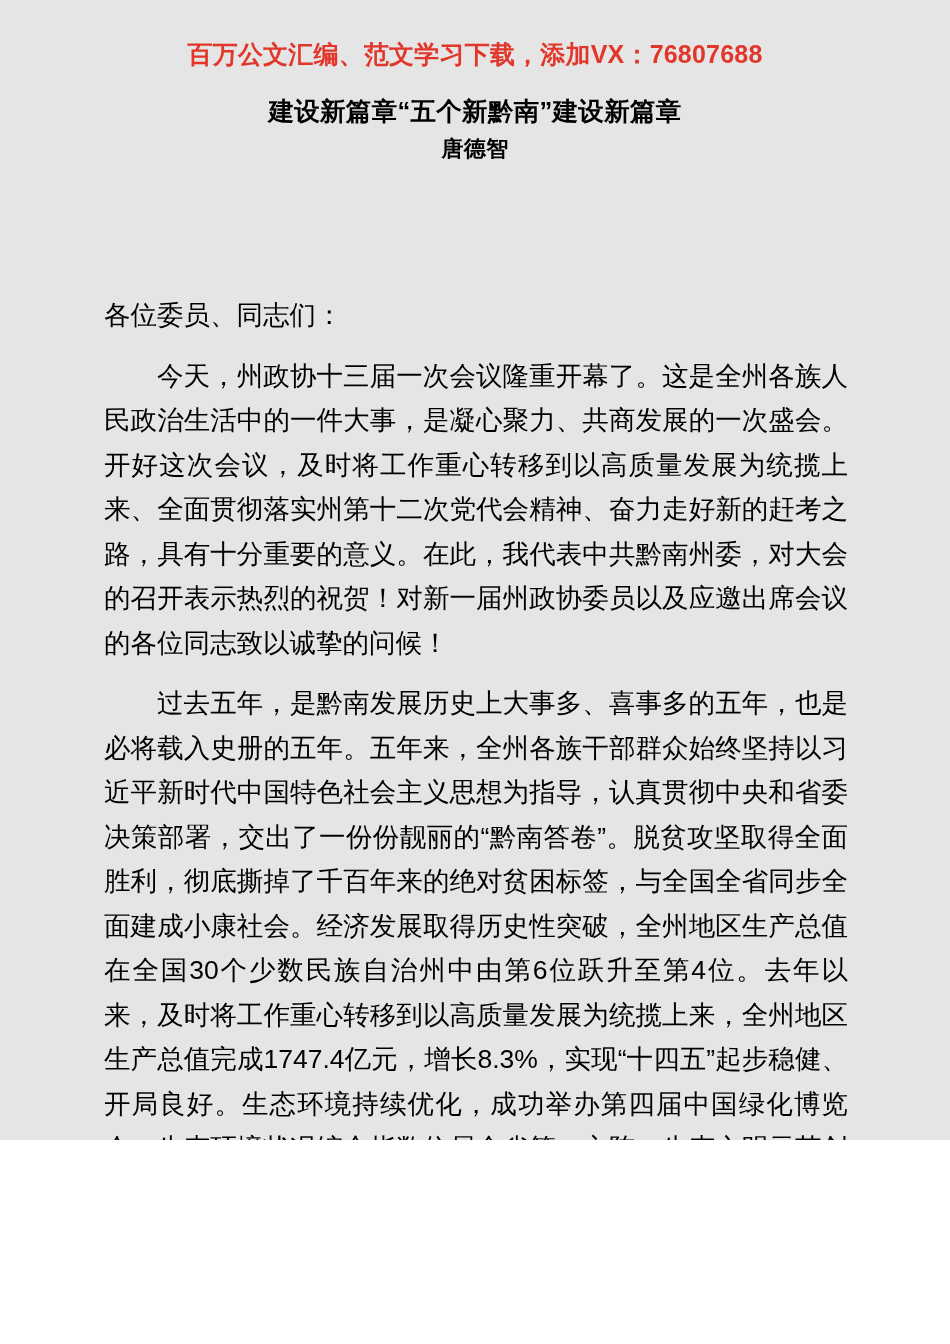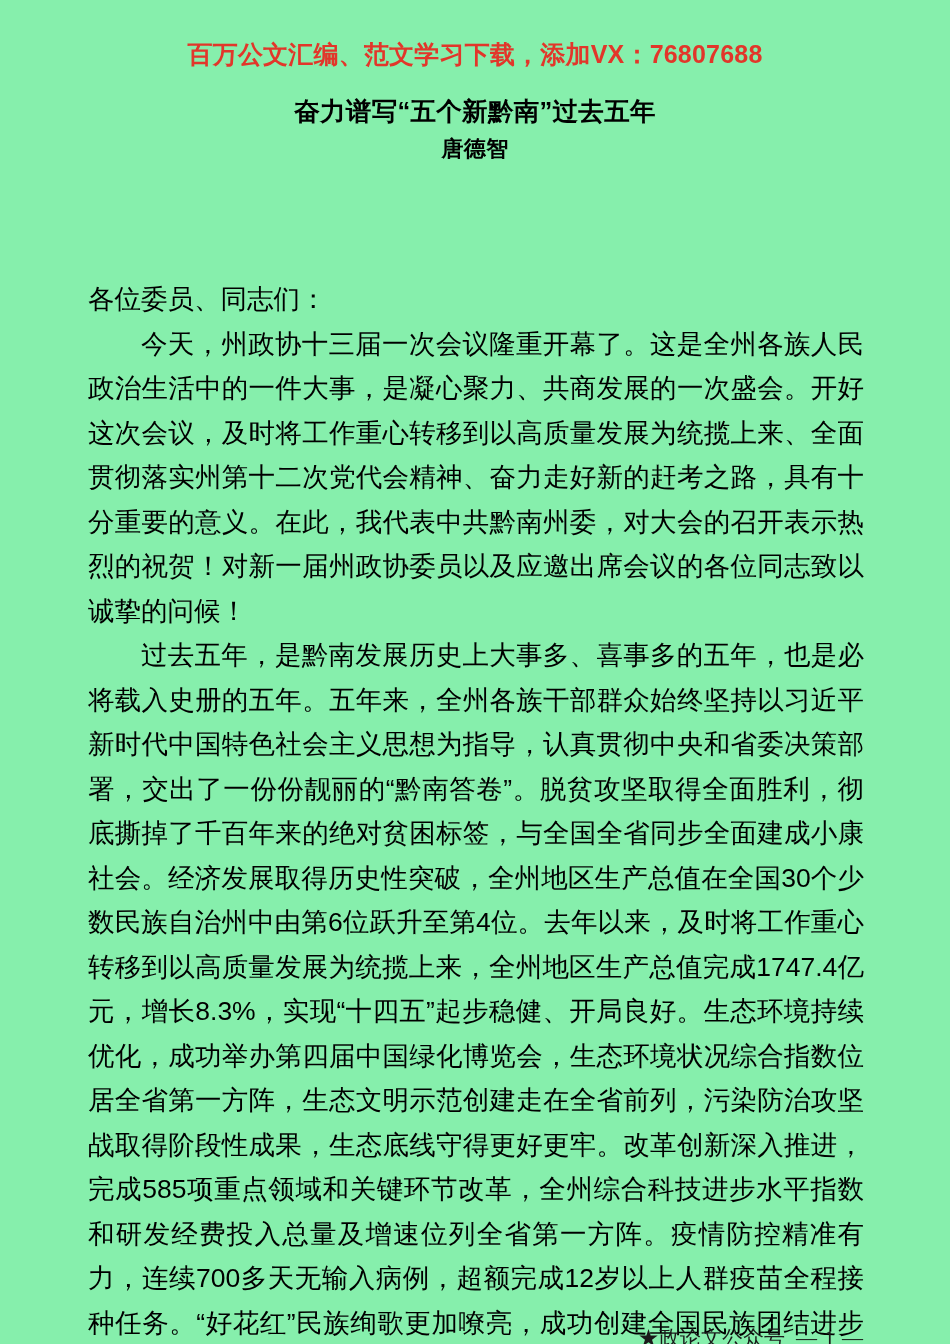--- a/index.html
+++ b/index.html
@@ -6,22 +6,22 @@
     margin: 0;
     padding: 0;
     background: #ffffff;
   }
   body {
     font-family: "Liberation Sans", "DejaVu Sans", sans-serif;
   }
   #page {
     position: relative;
     width: 950px;
-    height: 1344px;
-    background: #86efac;
+    height: 1140px;
+    background: #e5e5e5;
     overflow: hidden;
     box-sizing: border-box;
   }
 
   
   #promo-banner {
     position: absolute;
     left: 0;
     top: 38px;
     width: 950px;
@@ -70,21 +70,21 @@
     top: 277px;
     width: 776px;
     color: #000000;
     font-size: 26.5px;
     line-height: 44.5px;
     text-align: justify;
     text-justify: inter-character;
     letter-spacing: 0px;
   }
   #body-copy p {
-    margin: 0;
+    margin: 16px;
     text-align: justify;
     text-justify: inter-character;
     text-align-last: left;
   }
   #body-copy p.indent {
     text-indent: 53px;
   }
 
   
   #footer {
@@ -118,21 +118,21 @@
   }
 </style>
 </head>
 <body>
 
 <div id="page">
 
   <div id="promo-banner">百万公文汇编、范文学习下载，添加VX：76807688</div>
 
   <div id="title-block">
-    <div class="title-line">奋力谱写“五个新黔南”过去五年</div>
+    <div class="title-line">建设新篇章“五个新黔南”建设新篇章</div>
     <div class="title-author">唐德智</div>
   </div>
 
   <div id="body-copy">
     <p>各位委员、同志们：</p>
     <p class="indent">今天，州政协十三届一次会议隆重开幕了。这是全州各族人民政治生活中的一件大事，是凝心聚力、共商发展的一次盛会。开好这次会议，及时将工作重心转移到以高质量发展为统揽上来、全面贯彻落实州第十二次党代会精神、奋力走好新的赶考之路，具有十分重要的意义。在此，我代表中共黔南州委，对大会的召开表示热烈的祝贺！对新一届州政协委员以及应邀出席会议的各位同志致以诚挚的问候！</p>
     <p class="indent">过去五年，是黔南发展历史上大事多、喜事多的五年，也是必将载入史册的五年。五年来，全州各族干部群众始终坚持以习近平新时代中国特色社会主义思想为指导，认真贯彻中央和省委决策部署，交出了一份份靓丽的“黔南答卷”。脱贫攻坚取得全面胜利，彻底撕掉了千百年来的绝对贫困标签，与全国全省同步全面建成小康社会。经济发展取得历史性突破，全州地区生产总值在全国30个少数民族自治州中由第6位跃升至第4位。去年以来，及时将工作重心转移到以高质量发展为统揽上来，全州地区生产总值完成1747.4亿元，增长8.3%，实现“十四五”起步稳健、开局良好。生态环境持续优化，成功举办第四届中国绿化博览会，生态环境状况综合指数位居全省第一方阵，生态文明示范创建走在全省前列，污染防治攻坚战取得阶段性成果，生态底线守得更好更牢。改革创新深入推进，完成585项重点领域和关键环节改革，全州综合科技进步水平指数和研发经费投入总量及增速位列全省第一方阵。疫情防控精准有力，连续700多天无输入病例，超额完成12岁以上人群疫苗全程接种任务。“好花红”民族绚歌更加嘹亮，成功创建全国民族团结进步示范州，民族团结和睦指数和进步指数均达100%，各民族一心向党的信念更加坚定。民生福祉大幅改善，教育、医疗、养老等民生领域短板加快补齐，基层治理效能不断提升，人民群众的获得感成色更足、幸福感更可持续、安全感更有保障。政治生态持续向上向好，全面压实从严治党主体责任，党的组织体系更加健全完善，反腐败斗争压倒性胜利巩固发展，党风廉政建设整体评价保持在全省前</p>
   </div>
 
   <div id="footer">

